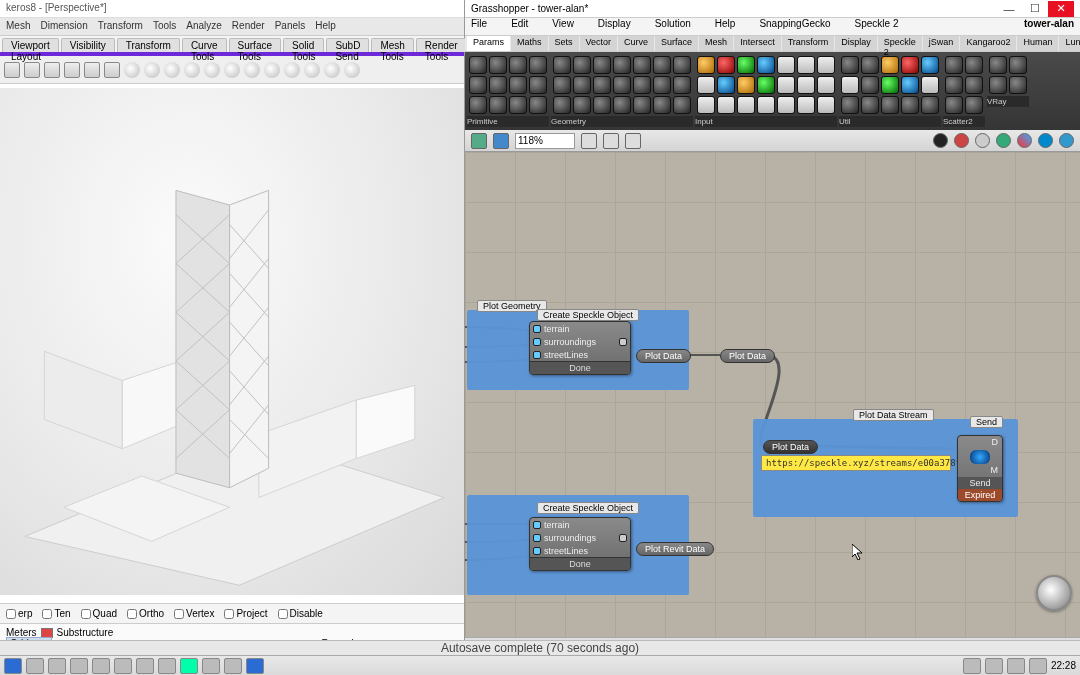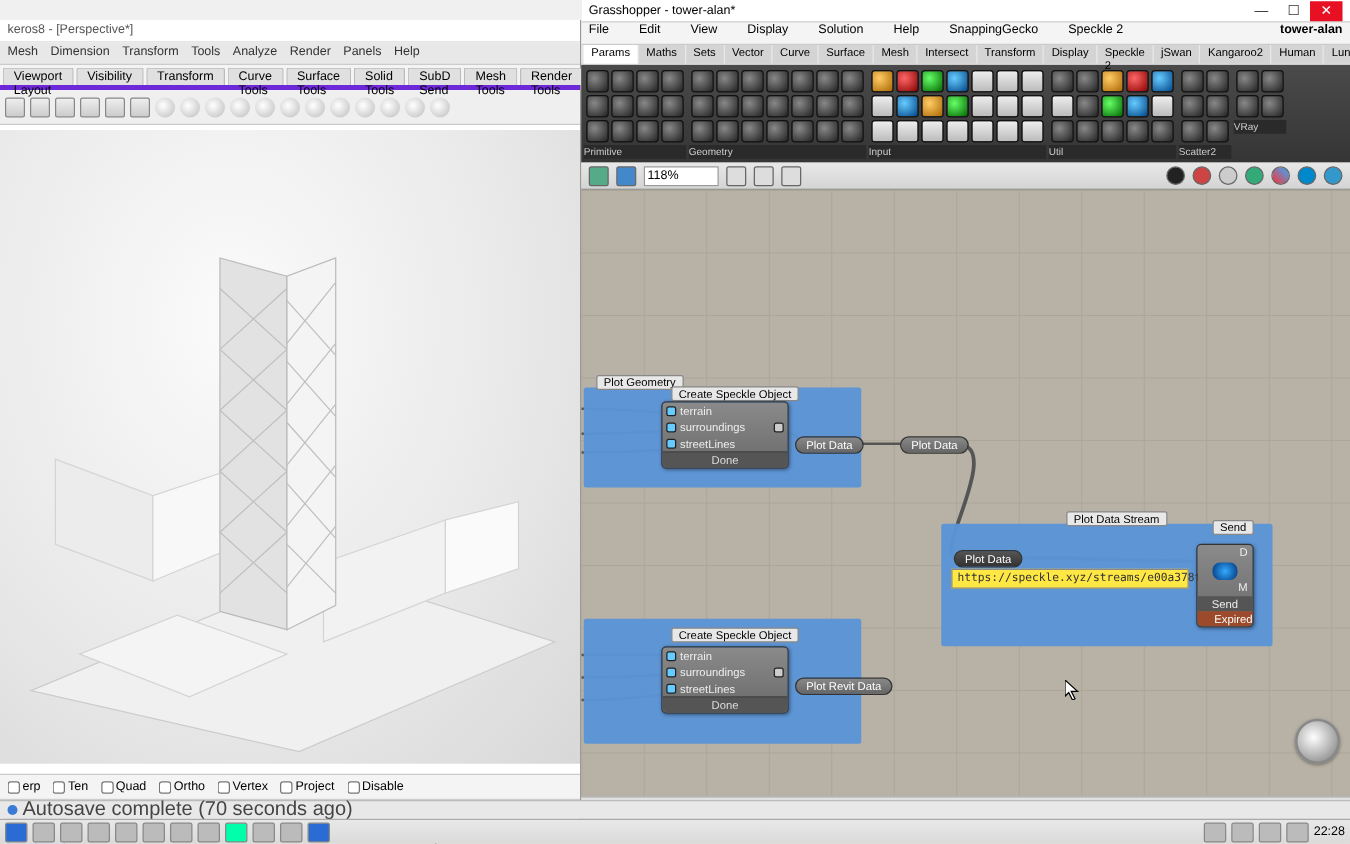--- a/index.html
+++ b/index.html
@@ -1,19 +1,19 @@
 <!DOCTYPE html>
 <html><head>
 <meta charset="utf-8">
 <style>
 * { margin: 0; padding: 0; box-sizing: border-box; font-family: "Segoe UI", Tahoma, sans-serif; }
 body { width: 1080px; height: 675px; overflow: hidden; background: #f0f0f0; position: relative; }
 
 
-.rhino { position: absolute; left: 0; top: 16px; width: 465px; height: 655px; background: #fff; border-right: 1px solid #999; }
+.rhino { position: absolute; left: 0; top: 0; width: 465px; height: 655px; background: #fff; border-right: 1px solid #999; }
 .rhino-title { height: 18px; background:#fff; font-size:10px; padding:2px 6px; color:#555; border-bottom:1px solid #ddd;}
 .rhino-menu { height: 18px; background:#e8e8e8; font-size:10px; display:flex; gap:10px; padding:2px 6px; border-bottom:1px solid #ccc;}
 .rhino-menu span { color:#333; }
 .rhino-tabs { height: 20px; background:#f4f4f4; font-size:10px; display:flex; gap:2px; padding:2px 2px 0 2px; border-bottom:4px solid #6d28d9;}
 .rhino-tabs span { padding:1px 8px; background:#e0e0e0; border:1px solid #bbb; border-bottom:none; border-radius:2px 2px 0 0;}
 .rhino-toolbar { height: 28px; background:#efefef; border-bottom:1px solid #ccc; display:flex; align-items:center; padding:0 4px; gap:4px;}
 .rhino-toolbar .tb { width:16px; height:16px; background: radial-gradient(circle at 40% 40%, #fff,#bbb); border-radius:50%; }
 .rhino-toolbar .tb.sq{border-radius:2px; background:linear-gradient(#eee,#ccc); border:1px solid #888;}
 .viewport { position:absolute; top:88px; left:0; right:0; bottom:60px; background: radial-gradient(ellipse at 40% 30%, #fbfbfb 0%, #e8e8e8 60%, #d8d8d8 100%);}
 .viewport svg { width:100%; height:100%; }
@@ -68,36 +68,36 @@
 .comp .row{display:flex;align-items:center;font-size:9px;color:#eee;padding:0 3px;height:13px;gap:3px;}
 .comp .port{width:8px;height:8px;background:#ccc;border:1px solid #222;border-radius:2px;}
 .comp .port.l{background:#6cf;}
 .comp .foot{font-size:9px;text-align:center;background:#555;color:#ddd;border-top:1px solid #333;padding:1px 0;border-radius:0 0 4px 4px;}
 .pill{position:absolute;font-size:9px;background:linear-gradient(#888,#666);color:#fff;border:1px solid #333;border-radius:8px;padding:1px 8px;}
 .pill.dark{background:linear-gradient(#555,#333);}
 .send-comp{position:absolute;width:46px;background:linear-gradient(#8a8a8a,#6a6a6a);border:1px solid #333;border-radius:4px;box-shadow:1px 1px 3px rgba(0,0,0,.4);}
 .send-comp .sl{font-size:9px;color:#eee;text-align:right;padding:1px 4px;height:13px;}
 .send-comp .bubble{width:20px;height:14px;margin:1px auto;background:radial-gradient(circle,#3af,#037);border-radius:6px;}
 .send-btn{font-size:9px;background:#555;color:#eee;text-align:center;padding:1px 0;}
-.send-exp{font-size:9px;background:#9b4b2b;color:#fff;text-align:right;padding:1px 0;border-radius:0 0 4px 4px;}
+.send-exp{font-size:9px;background:#9b4b2b;color:#fff;text-align:center;padding:1px 0;border-radius:0 0 4px 4px;}
 .url-panel{position:absolute;font-size:9px;background:#ffe843;color:#333;border:1px solid #888;padding:2px 4px;font-family:Consolas,monospace;}
 svg.wires{position:absolute;top:0;left:0;width:100%;height:100%;pointer-events:none;}
 
 
 .gh-footer{position:absolute;bottom:0;left:0;right:0;height:18px;background:#e0e0e0;border-top:1px solid #aaa;display:flex;align-items:center;font-size:9px;padding:0 6px;}
 .gh-footer .mini{width:14px;height:14px;background:#aaa;margin-right:2px;border:1px solid #666;border-radius:2px;}
 .gh-footer .spacer{flex:1;}
 .compass{position:absolute;right:8px;bottom:26px;width:36px;height:36px;border-radius:50%;background:radial-gradient(circle at 40% 40%,#fff,#777);border:2px solid #888;box-shadow:0 1px 3px rgba(0,0,0,.4);}
 
 
 .taskbar{position:absolute;bottom:0;left:0;right:0;height:20px;background:linear-gradient(#e8e8e8,#dadada);border-top:1px solid #aaa;display:flex;align-items:center;padding:0 4px;gap:4px;font-size:10px;}
 .taskbar .tbic{width:18px;height:16px;background:#bbb;border:1px solid #888;border-radius:2px;}
 .taskbar .tbic.blue{background:#2a6cd4;}
 .taskbar .tbic.teal{background:#0fa;}
-.status-global{position:absolute;bottom:20px;left:0;right:0;height:15px;background:#e8e8e8;border-top:1px solid #bbb;font-size:16px;display:flex;align-items:center;padding:0 6px;color:#444;}
+.status-global{position:absolute;bottom:20px;left:0;right:0;height:15px;background:#e8e8e8;border-top:1px solid #bbb;font-size:12px;display:flex;align-items:center;padding:0 6px;color:#444;flex-direction:column;}
 .status-global .bullet{width:8px;height:8px;border-radius:50%;background:#3a7bd5;margin-right:4px;}
 .cursor{position:absolute;width:12px;height:16px;pointer-events:none;}
 </style>
 </head>
 <body>
 
 <div class="rhino">
   <div class="rhino-title">keros8 - [Perspective*]</div>
   <div class="rhino-menu">
     <span>Mesh</span>

